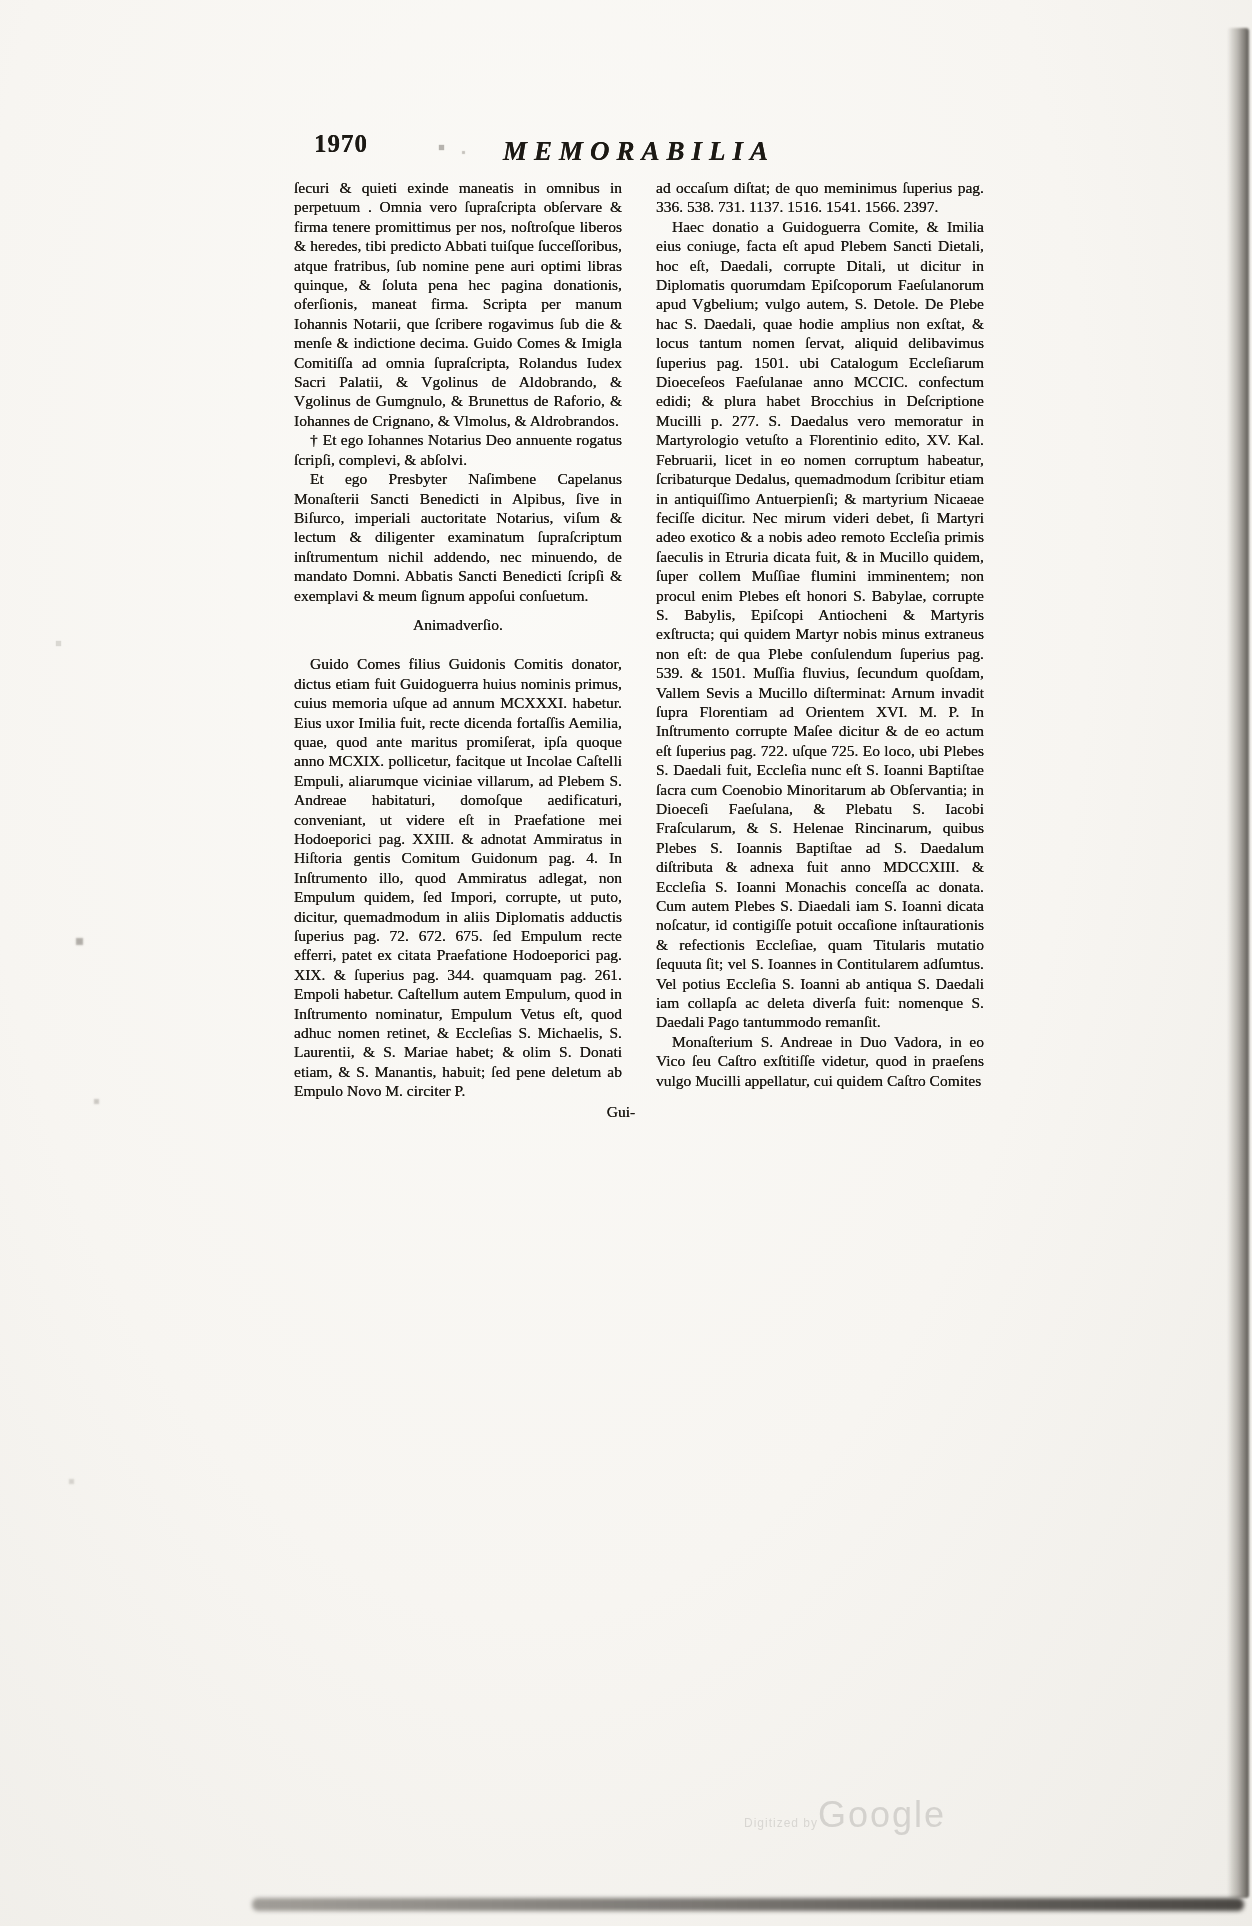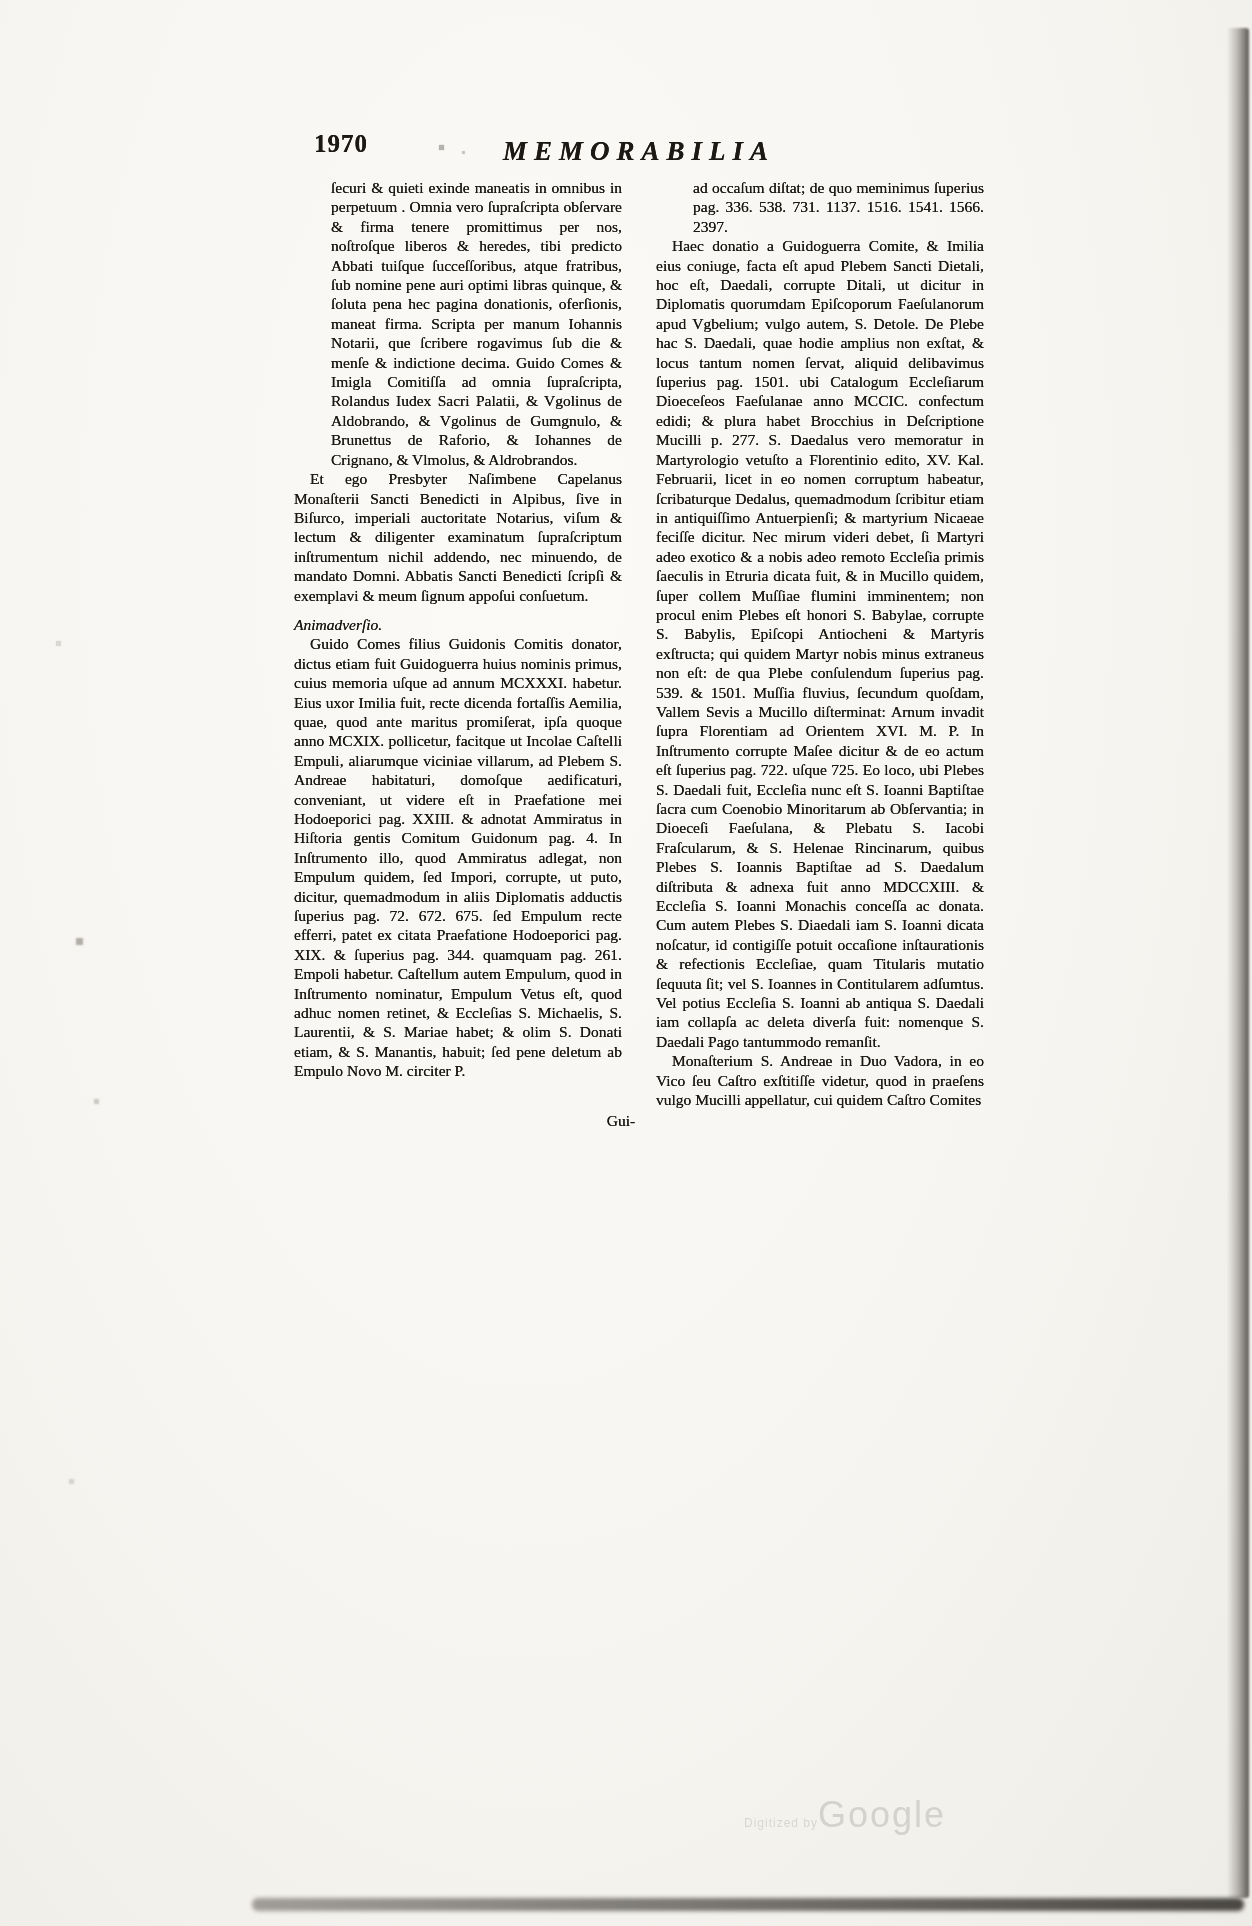--- a/index.html
+++ b/index.html
@@ -25,22 +25,22 @@
     font-size: 27px; font-style: italic; font-weight: bold;
     letter-spacing: 7px; white-space: nowrap;
     text-shadow: 0 0 0.6px currentColor;
   }
   .columns { display: flex; gap: 34px; margin-top: 16px; }
   .column {
     width: 328px; font-size: 15.5px; line-height: 19.4px;
     text-align: justify; text-shadow: 0 0 0.6px currentColor;
   }
   .para { margin: 0; text-indent: 16px; }
-  .para.no-indent { text-indent: 0; margin-left: 37px; }
-  .para.heading { text-align: left; text-indent: 0; font-style: italic; margin: 10px 0 0; }
+  .para.no-indent { text-indent: 0; }
+  .para.heading { text-align: center; text-indent: 0; margin: 10px 0 20px; }
   .catchword-row {
     text-align: center; padding-right: 36px; margin-top: 2px;
     font-size: 15.5px; text-shadow: 0 0 0.6px currentColor;
   }
   .edge-right {
     position: absolute; top: 28px; right: 3px; width: 22px; height: 1870px;
     background: linear-gradient(to right, rgba(110,105,96,0) 0%, rgba(95,90,82,0.40) 50%, rgba(52,48,43,0.78) 100%);
     border-radius: 3px; filter: blur(1px);
   }
   .edge-bottom {
@@ -74,20 +74,21 @@
   <div class="content">
 
     <div class="page-header">
       <span class="page-number">1970</span>
       <span class="page-title">MEMORABILIA</span>
     </div>
 
     <div class="columns">
       <div class="column">
           <p class="para no-indent">ſecuri &amp; quieti exinde maneatis in omnibus in perpetuum . Omnia vero ſupraſcripta obſervare &amp; firma tenere promittimus per nos, noſtroſque liberos &amp; heredes, tibi predicto Abbati tuiſque ſucceſſoribus, atque fratribus, ſub nomine pene auri optimi libras quinque, &amp; ſoluta pena hec pagina donationis, oferſionis, maneat firma. Scripta per manum Iohannis Notarii, que ſcribere rogavimus ſub die &amp; menſe &amp; indictione decima. Guido Comes &amp; Imigla Comitiſſa ad omnia ſupraſcripta, Rolandus Iudex Sacri Palatii, &amp; Vgolinus de Aldobrando, &amp; Vgolinus de Gumgnulo, &amp; Brunettus de Raforio, &amp; Iohannes de Crignano, &amp; Vlmolus, &amp; Aldrobrandos.</p>
+          <p class="para">† Et ego Iohannes Notarius Deo annuente rogatus ſcripſi, complevi, &amp; abſolvi.</p>
           <p class="para">Et ego Presbyter Naſimbene Capelanus Monaſterii Sancti Benedicti in Alpibus, ſive in Biſurco, imperiali auctoritate Notarius, viſum &amp; lectum &amp; diligenter examinatum ſupraſcriptum inſtrumentum nichil addendo, nec minuendo, de mandato Domni. Abbatis Sancti Benedicti ſcripſi &amp; exemplavi &amp; meum ſignum appoſui conſuetum.</p>
           <p class="para heading no-indent">Animadverſio.</p>
           <p class="para">Guido Comes filius Guidonis Comitis donator, dictus etiam fuit Guidoguerra huius nominis primus, cuius memoria uſque ad annum MCXXXI. habetur. Eius uxor Imilia fuit, recte dicenda fortaſſis Aemilia, quae, quod ante maritus promiſerat, ipſa quoque anno MCXIX. pollicetur, facitque ut Incolae Caſtelli Empuli, aliarumque viciniae villarum, ad Plebem S. Andreae habitaturi, domoſque aedificaturi, conveniant, ut videre eſt in Praefatione mei Hodoeporici pag. XXIII. &amp; adnotat Ammiratus in Hiſtoria gentis Comitum Guidonum pag. 4. In Inſtrumento illo, quod Ammiratus adlegat, non Empulum quidem, ſed Impori, corrupte, ut puto, dicitur, quemadmodum in aliis Diplomatis adductis ſuperius pag. 72. 672. 675. ſed Empulum recte efferri, patet ex citata Praefatione Hodoeporici pag. XIX. &amp; ſuperius pag. 344. quamquam pag. 261. Empoli habetur. Caſtellum autem Empulum, quod in Inſtrumento nominatur, Empulum Vetus eſt, quod adhuc nomen retinet, &amp; Eccleſias S. Michaelis, S. Laurentii, &amp; S. Mariae habet; &amp; olim S. Donati etiam, &amp; S. Manantis, habuit; ſed pene deletum ab Empulo Novo M. circiter P.</p>
         </div>
       <div class="column">
           <p class="para no-indent">ad occaſum diſtat; de quo meminimus ſuperius pag. 336. 538. 731. 1137. 1516. 1541. 1566. 2397.</p>
           <p class="para">Haec donatio a Guidoguerra Comite, &amp; Imilia eius coniuge, facta eſt apud Plebem Sancti Dietali, hoc eſt, Daedali, corrupte Ditali, ut dicitur in Diplomatis quorumdam Epiſcoporum Faeſulanorum apud Vgbelium; vulgo autem, S. Detole. De Plebe hac S. Daedali, quae hodie amplius non exſtat, &amp; locus tantum nomen ſervat, aliquid delibavimus ſuperius pag. 1501. ubi Catalogum Eccleſiarum Dioeceſeos Faeſulanae anno MCCIC. confectum edidi; &amp; plura habet Brocchius in Deſcriptione Mucilli p. 277. S. Daedalus vero memoratur in Martyrologio vetuſto a Florentinio edito, XV. Kal. Februarii, licet in eo nomen corruptum habeatur, ſcribaturque Dedalus, quemadmodum ſcribitur etiam in antiquiſſimo Antuerpienſi; &amp; martyrium Nicaeae feciſſe dicitur. Nec mirum videri debet, ſi Martyri adeo exotico &amp; a nobis adeo remoto Eccleſia primis ſaeculis in Etruria dicata fuit, &amp; in Mucillo quidem, ſuper collem Muſſiae flumini imminentem; non procul enim Plebes eſt honori S. Babylae, corrupte S. Babylis, Epiſcopi Antiocheni &amp; Martyris exſtructa; qui quidem Martyr nobis minus extraneus non eſt: de qua Plebe conſulendum ſuperius pag. 539. &amp; 1501. Muſſia fluvius, ſecundum quoſdam, Vallem Sevis a Mucillo diſterminat: Arnum invadit ſupra Florentiam ad Orientem XVI. M. P. In Inſtrumento corrupte Maſee dicitur &amp; de eo actum eſt ſuperius pag. 722. uſque 725. Eo loco, ubi Plebes S. Daedali fuit, Eccleſia nunc eſt S. Ioanni Baptiſtae ſacra cum Coenobio Minoritarum ab Obſervantia; in Dioeceſi Faeſulana, &amp; Plebatu S. Iacobi Fraſcularum, &amp; S. Helenae Rincinarum, quibus Plebes S. Ioannis Baptiſtae ad S. Daedalum diſtributa &amp; adnexa fuit anno MDCCXIII. &amp; Eccleſia S. Ioanni Monachis conceſſa ac donata. Cum autem Plebes S. Diaedali iam S. Ioanni dicata noſcatur, id contigiſſe potuit occaſione inſtaurationis &amp; refectionis Eccleſiae, quam Titularis mutatio ſequuta ſit; vel S. Ioannes in Contitularem adſumtus. Vel potius Eccleſia S. Ioanni ab antiqua S. Daedali iam collapſa ac deleta diverſa fuit: nomenque S. Daedali Pago tantummodo remanſit.</p>
           <p class="para">Monaſterium S. Andreae in Duo Vadora, in eo Vico ſeu Caſtro exſtitiſſe videtur, quod in praeſens vulgo Mucilli appellatur, cui quidem Caſtro Comites</p>
         </div>
     </div>

